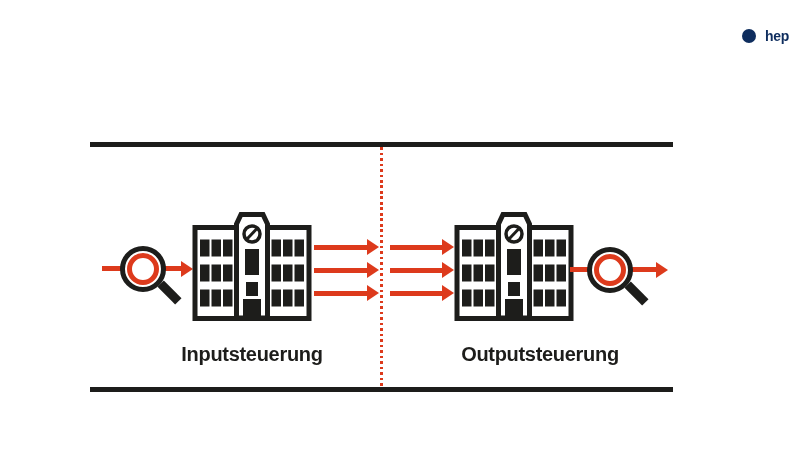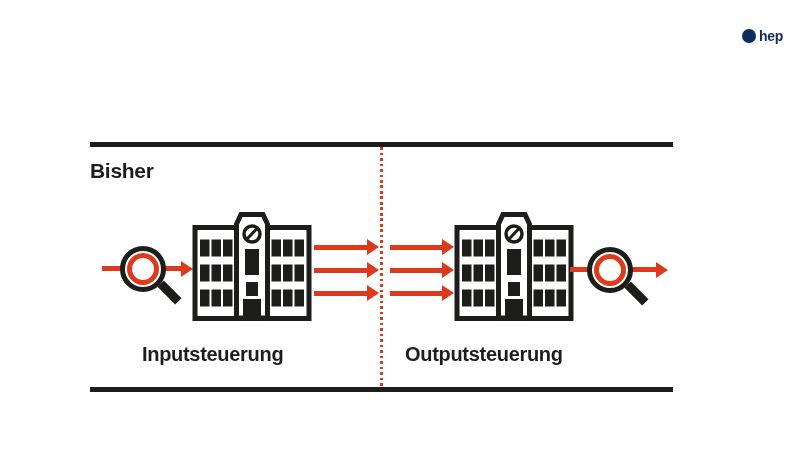--- a/index.html
+++ b/index.html
@@ -11,42 +11,42 @@
   html,body{margin:0;padding:0;background:#fff;}
   body{width:800px;height:450px;position:relative;overflow:hidden;
        font-family:"Liberation Sans", sans-serif;}
   .slide{position:absolute;inset:0;background:#ffffff;}
 
   
   .slide-title{position:absolute;left:68px;top:47px;font-size:22px;
     color:var(--title);letter-spacing:0.2px;}
 
   
-  .logo{position:absolute;left:742px;top:28px;display:flex;align-items:center;gap:3px;}
+  .logo{position:absolute;left:742px;top:28px;display:flex;align-items:center;gap:9px;}
   .logo-dot{width:14px;height:14px;border-radius:50%;background:var(--navy);}
   .logo-text{font-size:14px;font-weight:bold;color:var(--navy);letter-spacing:-0.3px;}
 
   
   .rule{position:absolute;background:var(--ink);height:5px;width:583px;left:90px;}
   .rule.top{top:142px;}
   .rule.bottom{top:387px;}
 
   
   .divider{position:absolute;left:380px;top:147px;width:3px;height:240px;
     background:repeating-linear-gradient(to bottom, var(--red) 0 2.5px, transparent 2.5px 5.5px);}
 
   
   .heading{position:absolute;top:159px;font-size:21px;font-weight:bold;color:var(--ink);
     letter-spacing:-0.3px;}
   .heading.left{left:90px;}
   .heading.right{left:393px;}
-  .caption{position:absolute;top:343px;width:220px;font-size:20px;
+  .caption{position:absolute;top:343px;width:220px;text-align:center;font-size:20px;
     font-weight:bold;color:var(--ink);letter-spacing:-0.3px;}
   .caption.left{left:142px;}
-  .caption.right{left:405px;}
+  .caption.right{left:430px;}
 
   
   .rline{position:absolute;height:5px;background:var(--red);}
   .rarrow{position:absolute;height:5px;background:var(--red);}
   .rarrow::after{content:"";position:absolute;right:-12px;top:50%;
     transform:translateY(-50%);width:0;height:0;
     border-left:12px solid var(--red);
     border-top:8px solid transparent;border-bottom:8px solid transparent;}
 
   
@@ -102,21 +102,20 @@
         <rect x="91" y="78.5" width="9.5" height="17" stroke="none"></rect>
         <rect x="102.5" y="78.5" width="9.5" height="17" stroke="none"></rect>
       </g>
     </defs>
   </svg>
 
   <div class="rule top"></div>
   <div class="rule bottom"></div>
   <div class="divider"></div>
 
-  <div class="heading left">Bisher</div>
 
   <div class="rline" style="left:102px;top:266px;width:28px;"></div>
   <div class="rarrow" style="left:158px;top:266px;width:23px;"></div>
   <div class="mag" style="left:120px;top:246px;">
     <span class="glass"></span>
     <span class="inner-ring"></span>
     <span class="handle"></span>
   </div>
   <svg class="building" style="left:192px;top:211px;" viewBox="0 0 120 110">
     <use href="#building-sym"></use>

